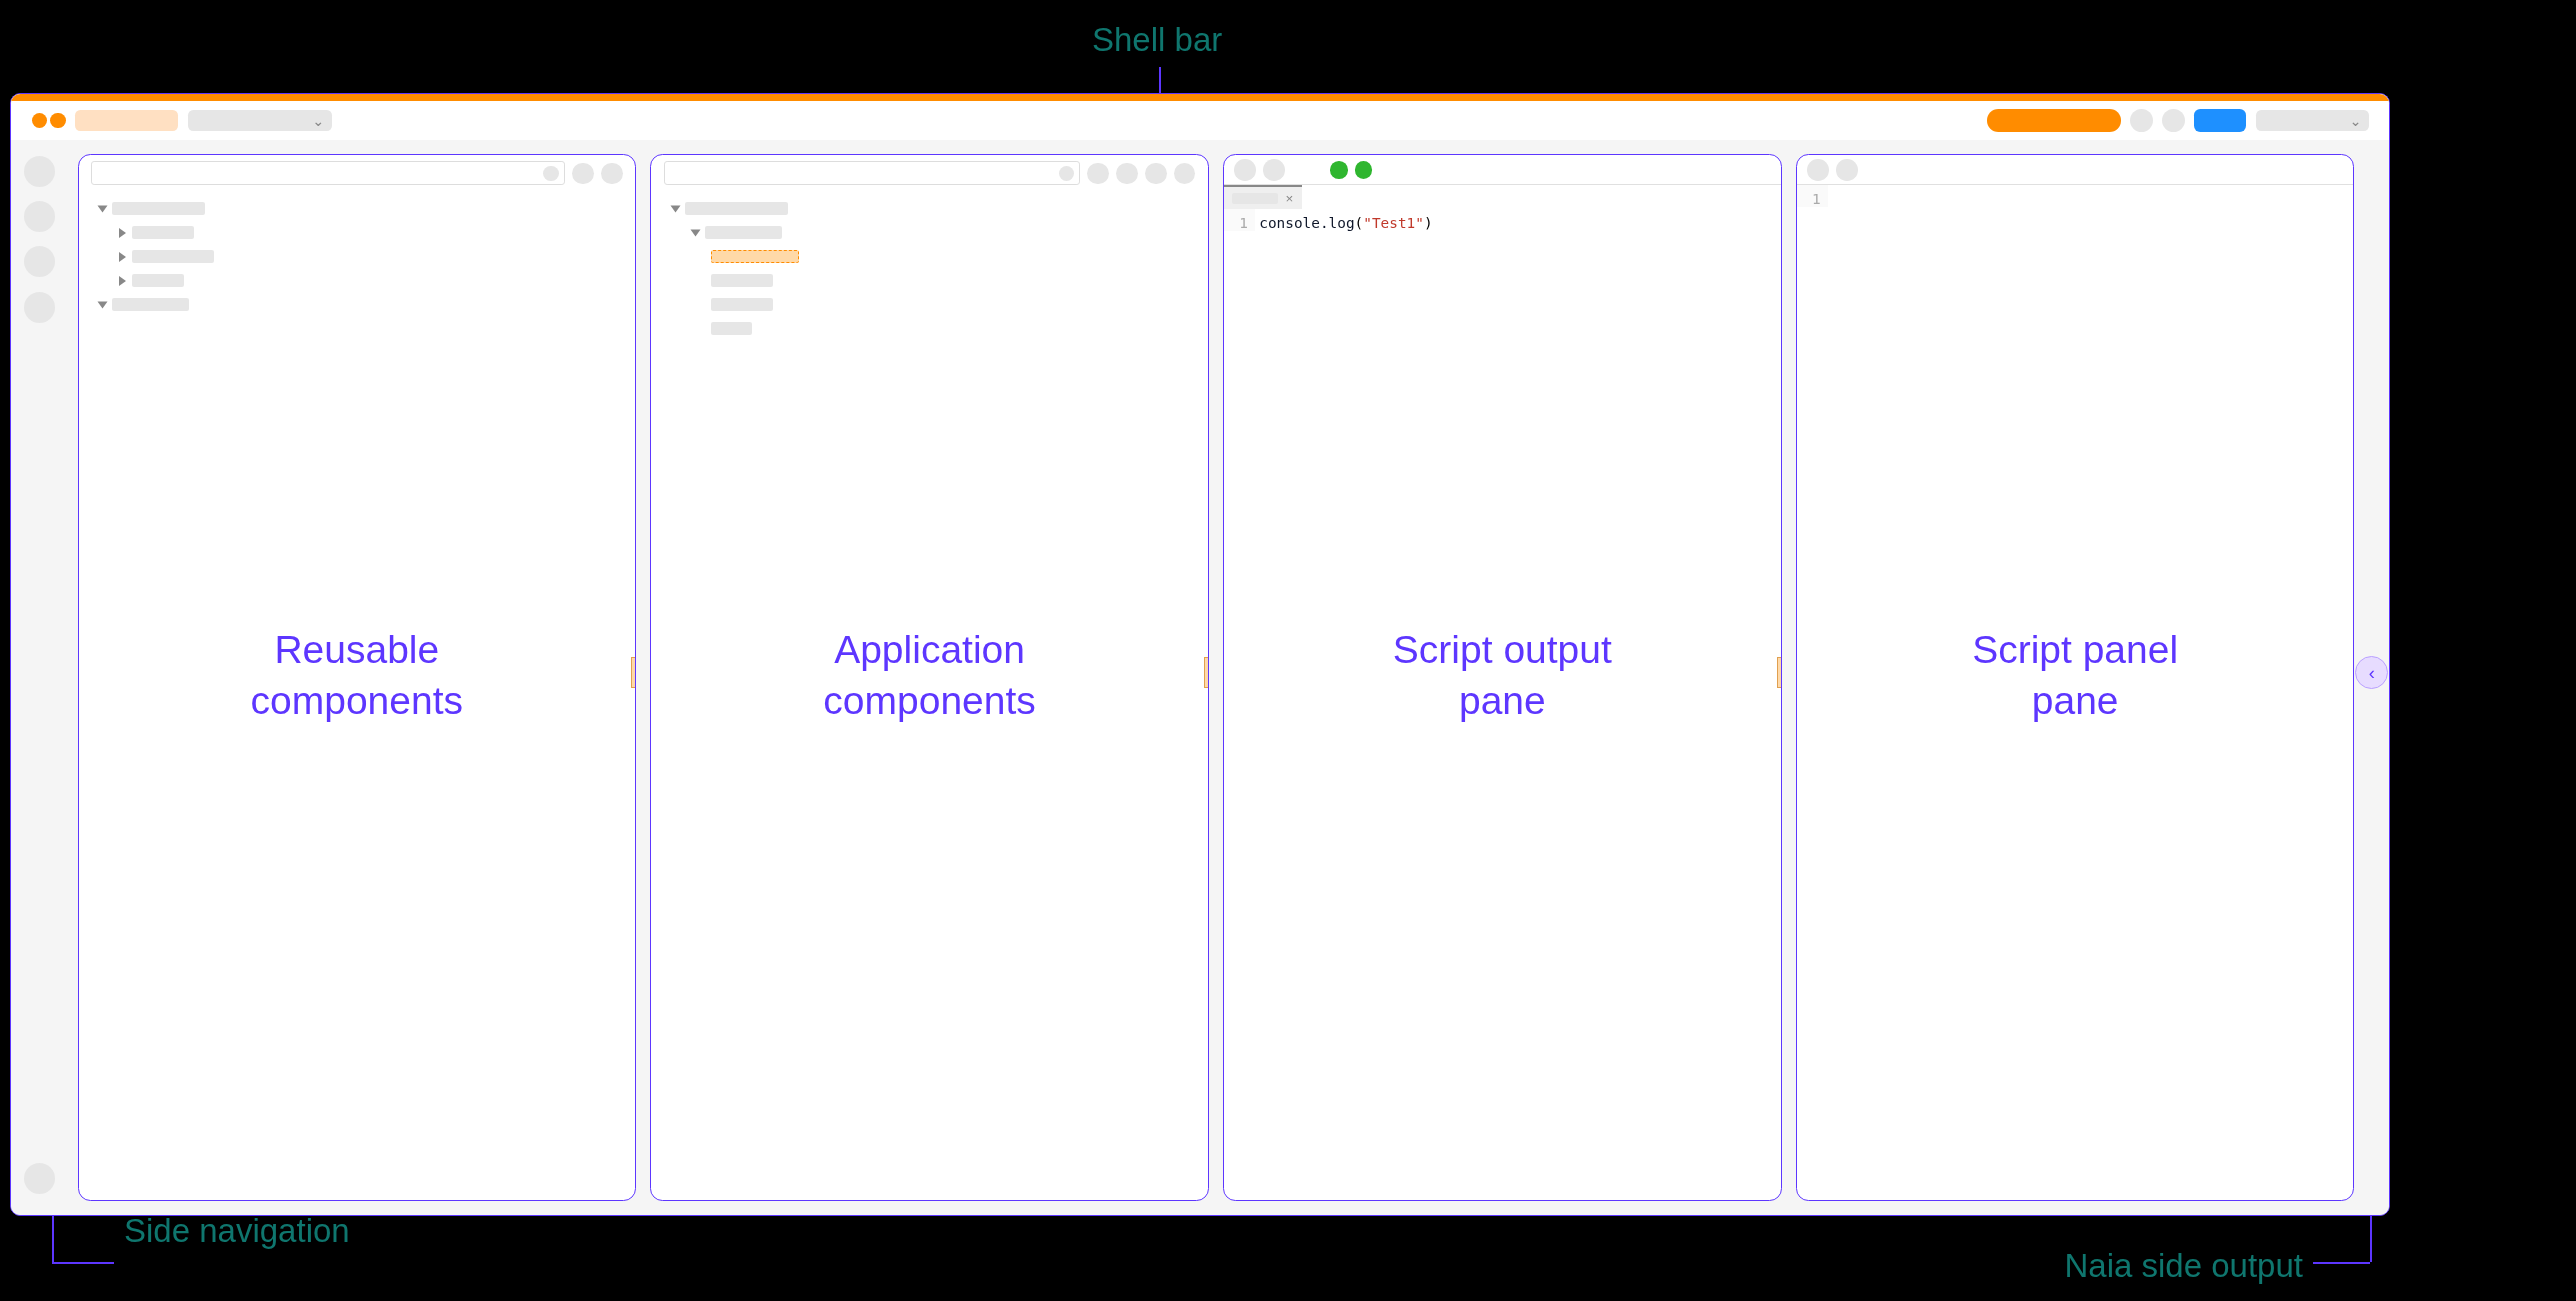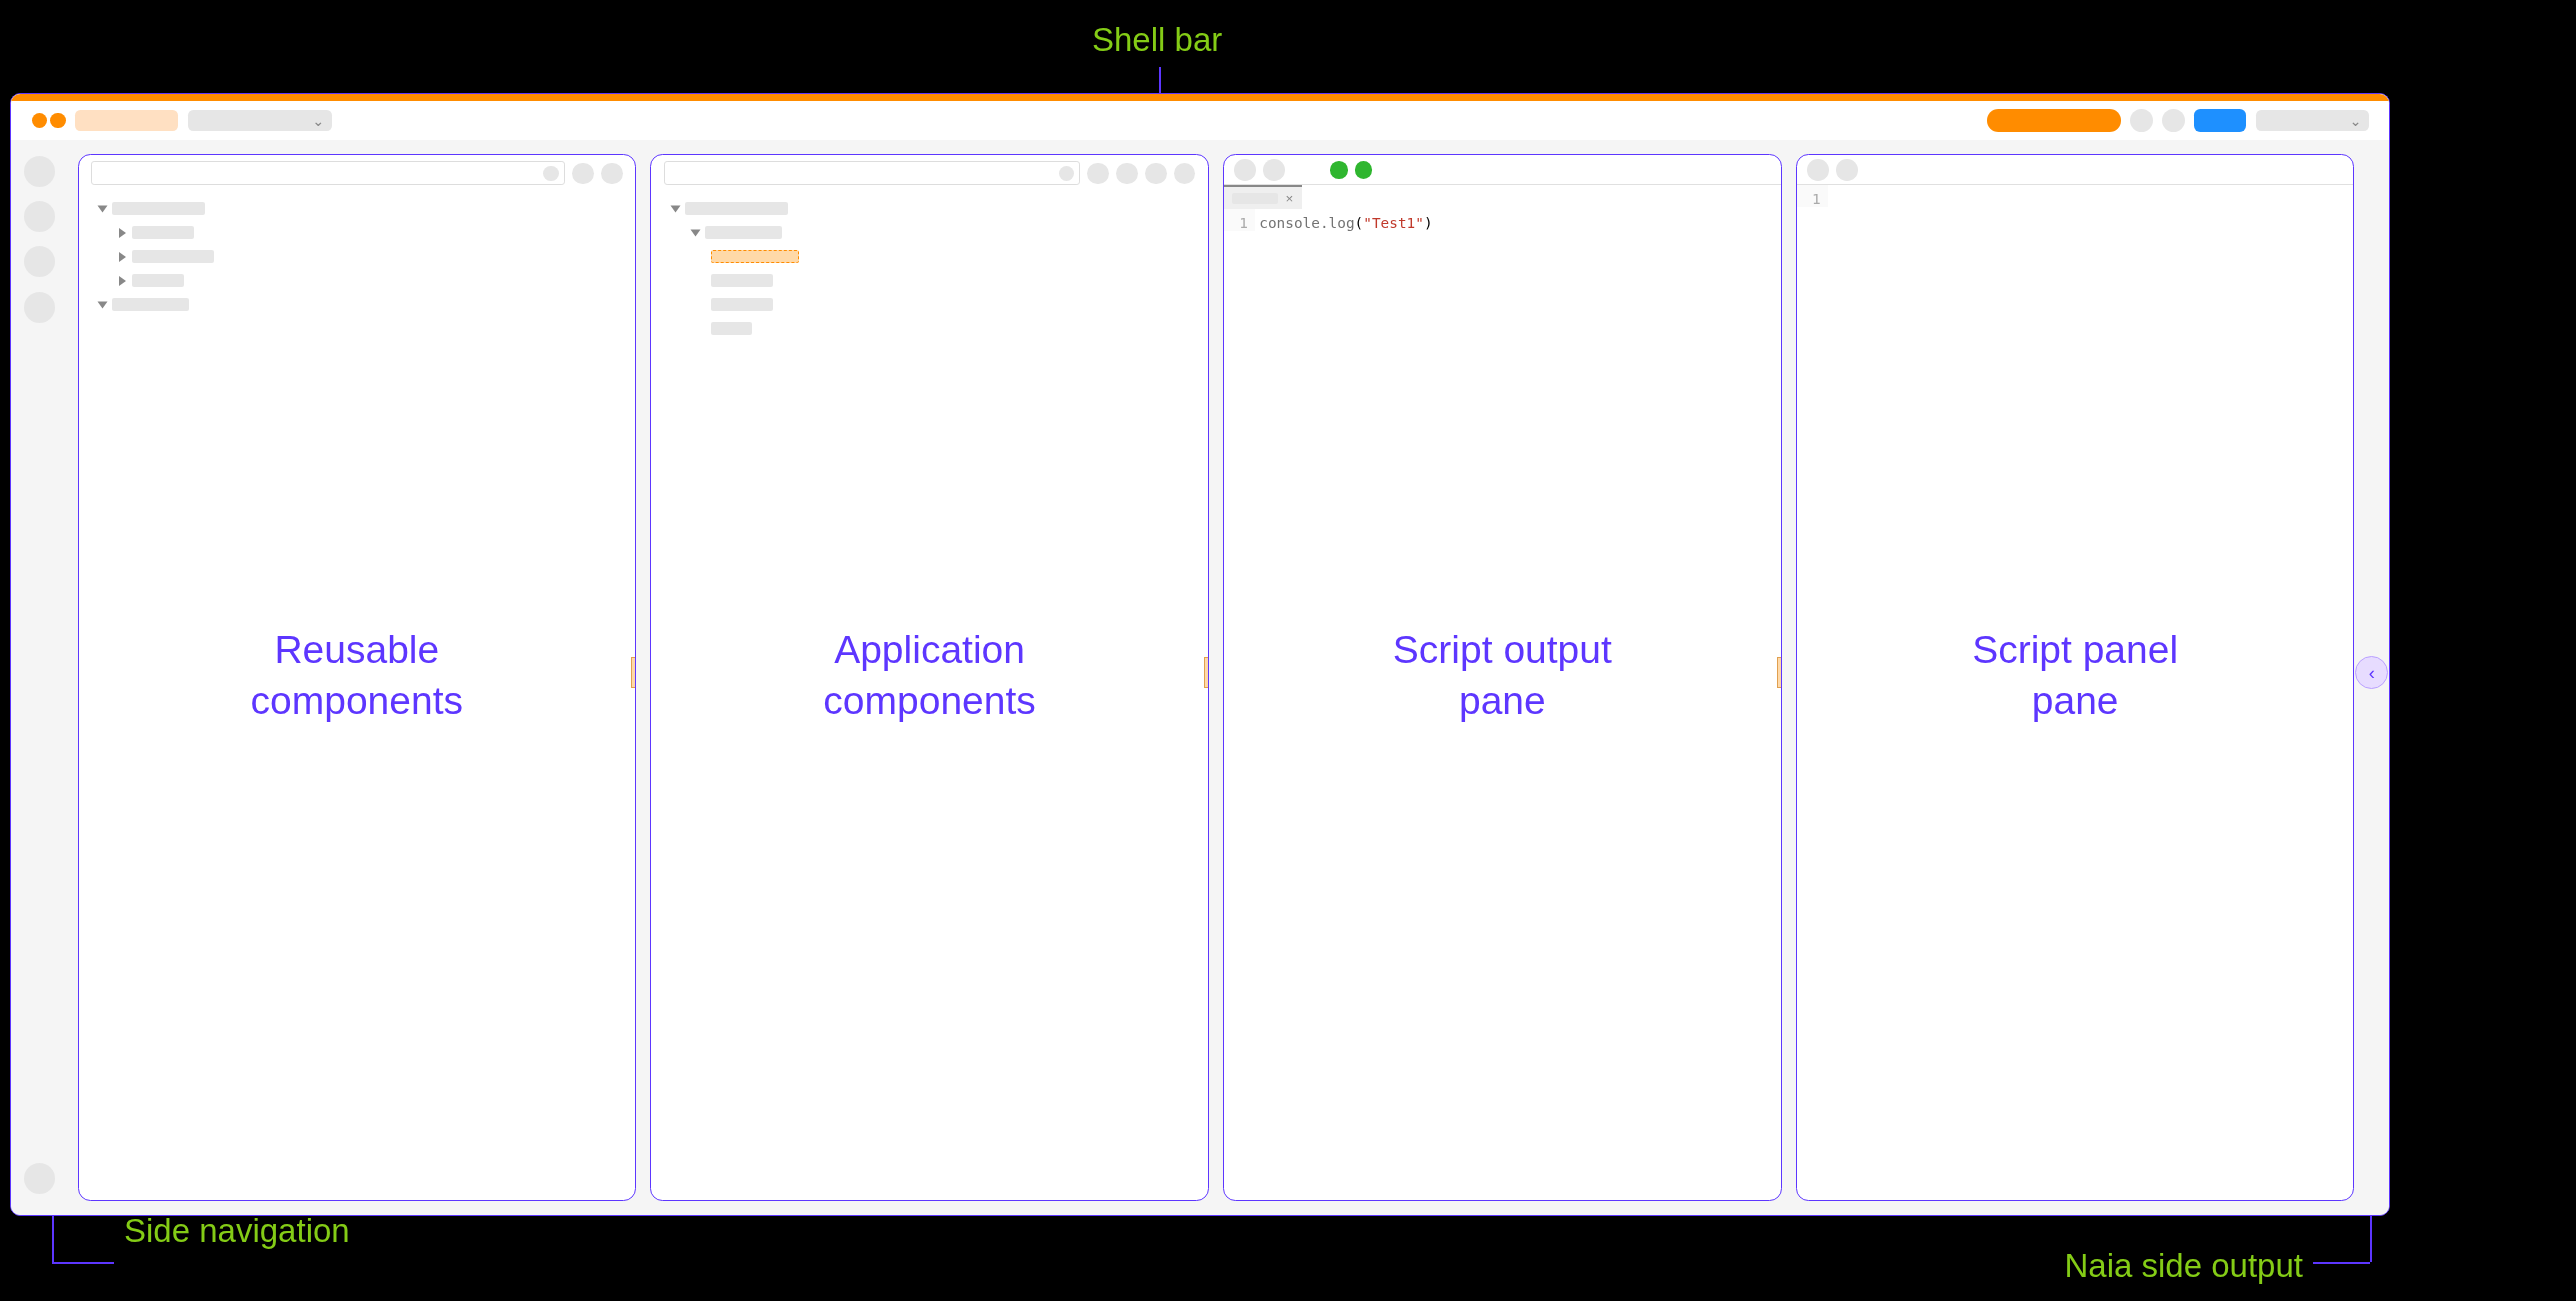--- a/index.html
+++ b/index.html
@@ -4,21 +4,21 @@
 <style>
   * { box-sizing: border-box; margin: 0; padding: 0; }
   body {
     background: #000;
     font-family: -apple-system, BlinkMacSystemFont, "Segoe UI", Arial, sans-serif;
     width: 3821px;
     height: 1301px;
     position: relative;
   }
   .label {
-    color: #84cc16;
+    color: #0f766e;
     font-size: 33px;
     position: absolute;
     font-weight: 400;
   }
   .label-line {
     position: absolute;
     background: #5d36ff;
   }
   .app-shell {
     position: absolute;
@@ -113,21 +113,21 @@
     border-top:2.1px solid #888; font-size:13.4px; color:#555;
   }
   .file-tab .x { color:#888; font-size:13.4px; }
   .code {
     display:flex;
     font-family: "Menlo","Consolas",monospace;
     font-size:14.4px;
   }
   .gutter { width:31px; text-align:right; color:#aaa; padding:5.2px 7.2px 0 0; background:#fafafa; }
   .code-body { padding:5.2px 0 0 4.1px; white-space:pre; }
-  .tok-fn { color:#737373; }
+  .tok-fn { color:#0f172a; }
   .tok-str { color:#c0392b; }
 
   .pane-caption {
     position:absolute;
     left:0; right:0;
     top:45%;
     text-align:center;
     color:#5d36ff;
     font-size:39px;
     line-height:1.3;

